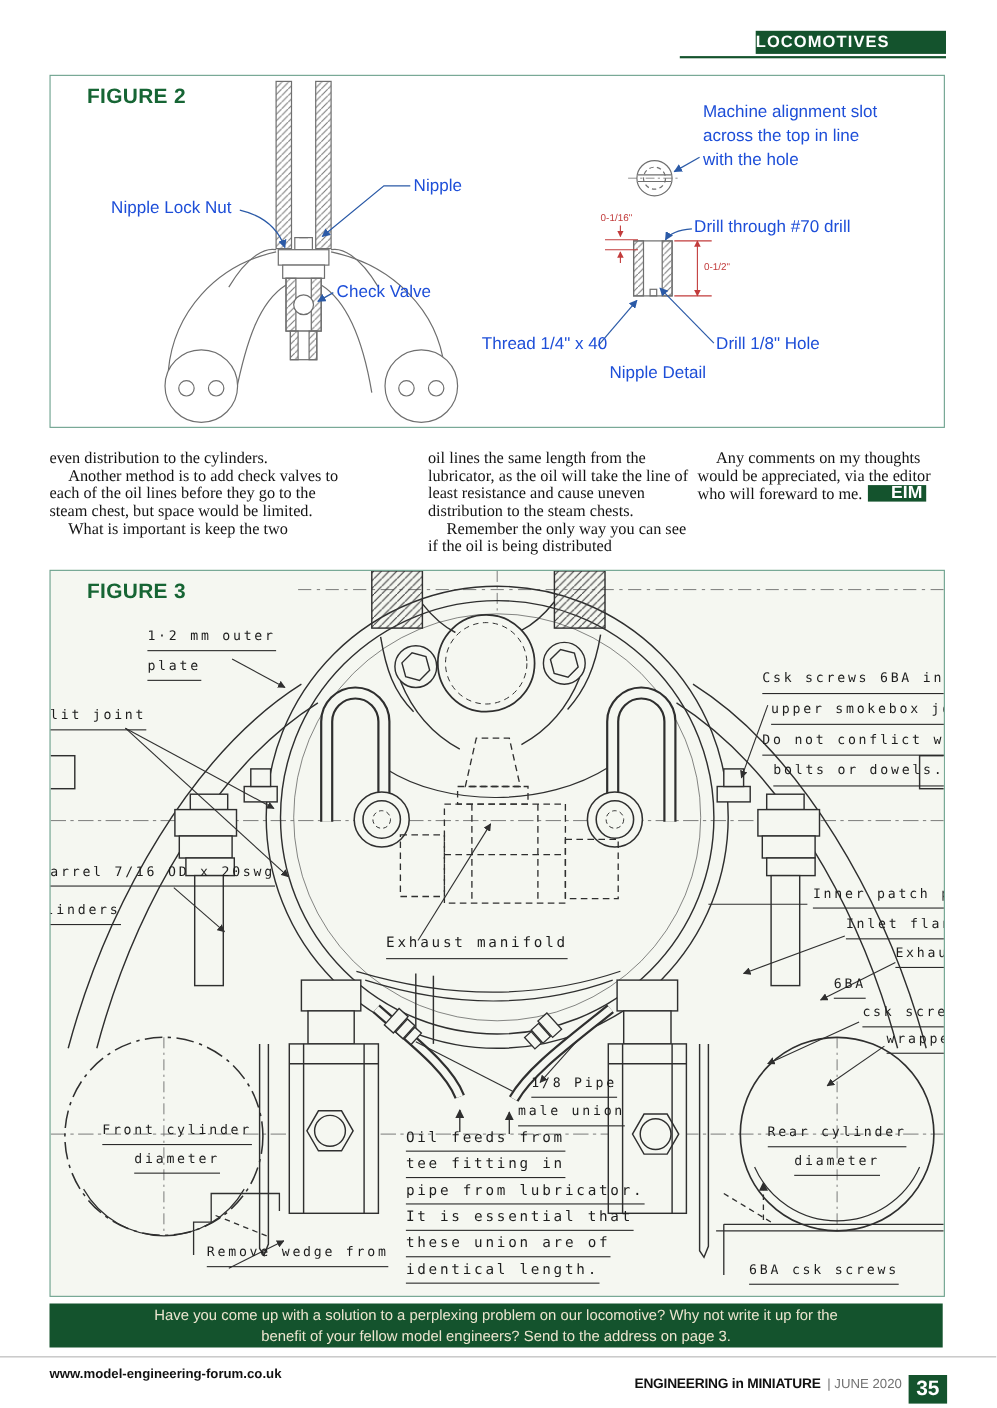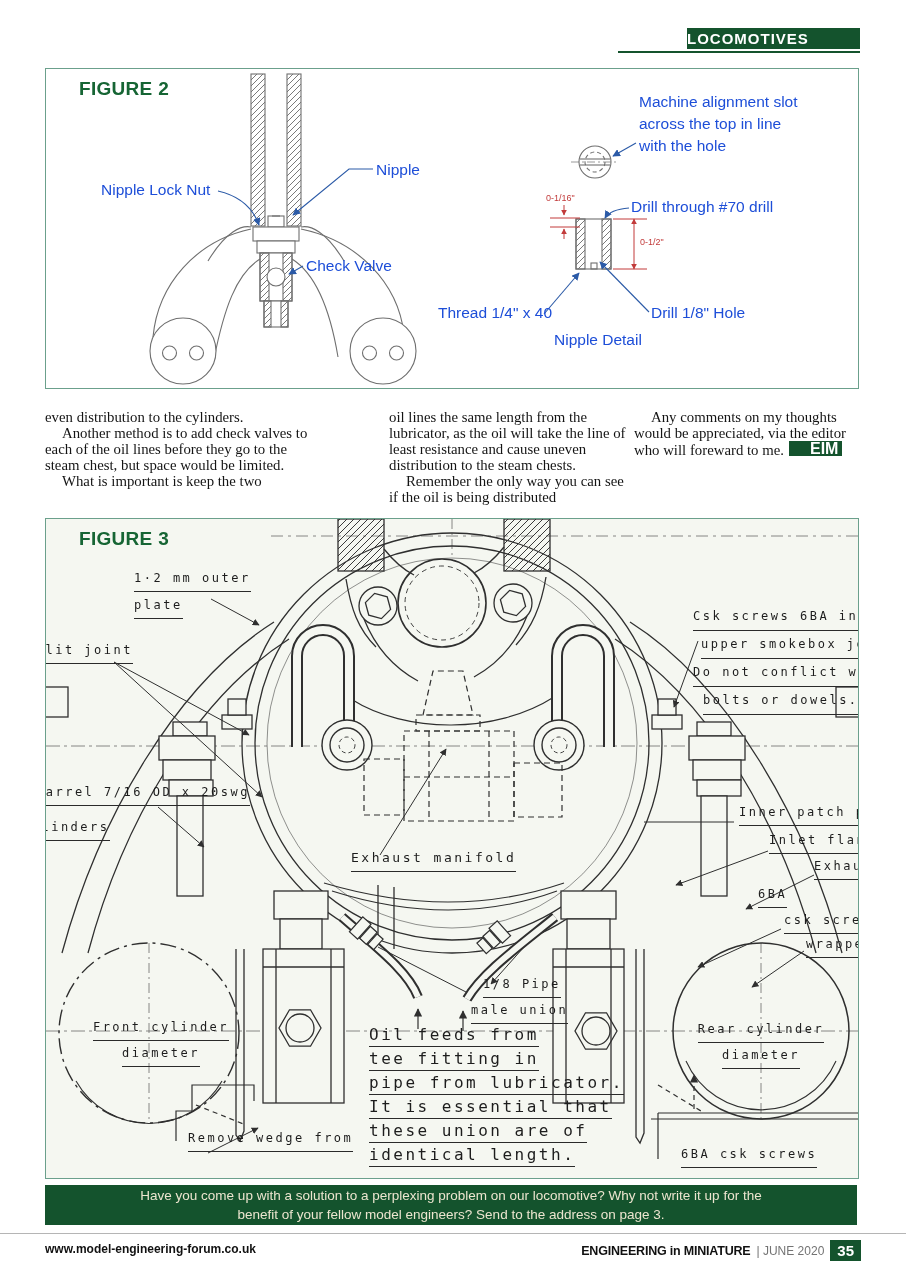--- a/index.html
+++ b/index.html
@@ -39,21 +39,21 @@
        font-weight:bold;font-size:16px;line-height:13px;padding:1px 4px;margin-left:5px;vertical-align:1px;}
 
   
   .banner{position:absolute;left:45px;top:1185px;width:812px;height:40px;background:#14532d;color:#ece5cf;
      text-align:center;font-size:13.5px;line-height:19px;padding-top:1px;box-sizing:border-box;}
   .foot-rule{position:absolute;left:0px;top:1233px;width:906px;height:1px;background:#b5b5b5;}
   .foot-url{position:absolute;left:45px;top:1242px;font-weight:bold;font-size:12px;color:#111;}
   .foot-right{position:absolute;right:45px;top:1240px;display:flex;align-items:center;gap:6px;}
   .foot-mag{font-weight:bold;font-size:12.5px;color:#111;letter-spacing:-0.2px;}
   .foot-issue{font-size:12px;color:#737373;}
-  .foot-page{background:#14532d;color:#fff;font-weight:bold;font-size:15px;padding:2px 7px;}
+  .foot-page{background:#14532d;color:#fff;font-weight:bold;font-size:19px;padding:2px 7px;margin-top:10px;}
   svg{display:block;}
 </style>
 </head>
 <body>
 
 <div class="page">
 
   <div class="loco-tag">LOCOMOTIVES</div>
   <div class="loco-rule"></div>
 
@@ -392,21 +392,21 @@
     <div class="hw center" style="left:30px;top:496px;width:170px;text-align:center;line-height:25px;">
       <span class="ln">Front cylinder</span>
       <span class="ln">diameter</span>
     </div>
     <div class="hw" style="left:437px;top:452px;">
       <span class="ln">1/8 Pipe</span>
     </div>
     <div class="hw" style="left:425px;top:478px;">
       <span class="ln">male union</span>
     </div>
-    <div class="hw" style="left:323px;top:504px;font-size:16px;line-height:23px;">
+    <div class="hw" style="left:323px;top:504px;font-size:13px;line-height:23px;">
       <span class="ln">Oil feeds from</span>
       <span class="ln">tee fitting in</span>
       <span class="ln">pipe from lubricator.</span>
       <span class="ln">It is essential that</span>
       <span class="ln">these union are of</span>
       <span class="ln">identical length.</span>
     </div>
     <div class="hw center" style="left:635px;top:498px;width:160px;text-align:center;line-height:25px;">
       <span class="ln">Rear cylinder</span>
       <span class="ln">diameter</span>

